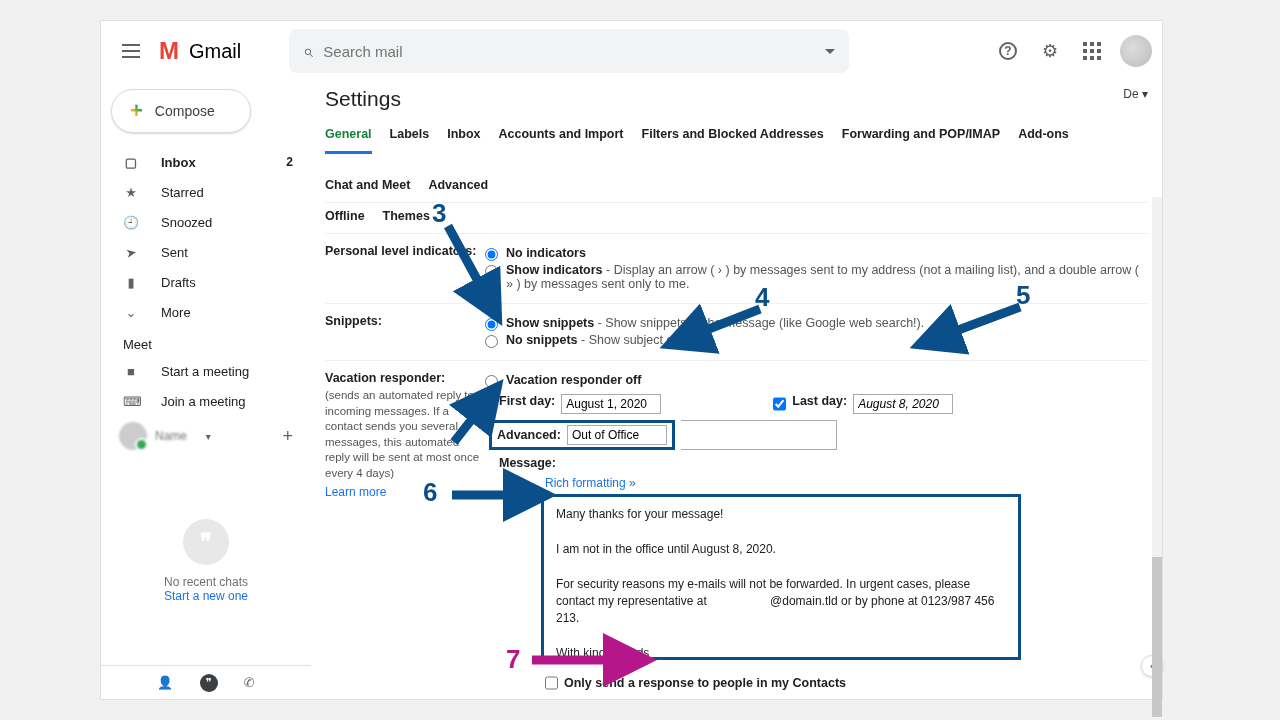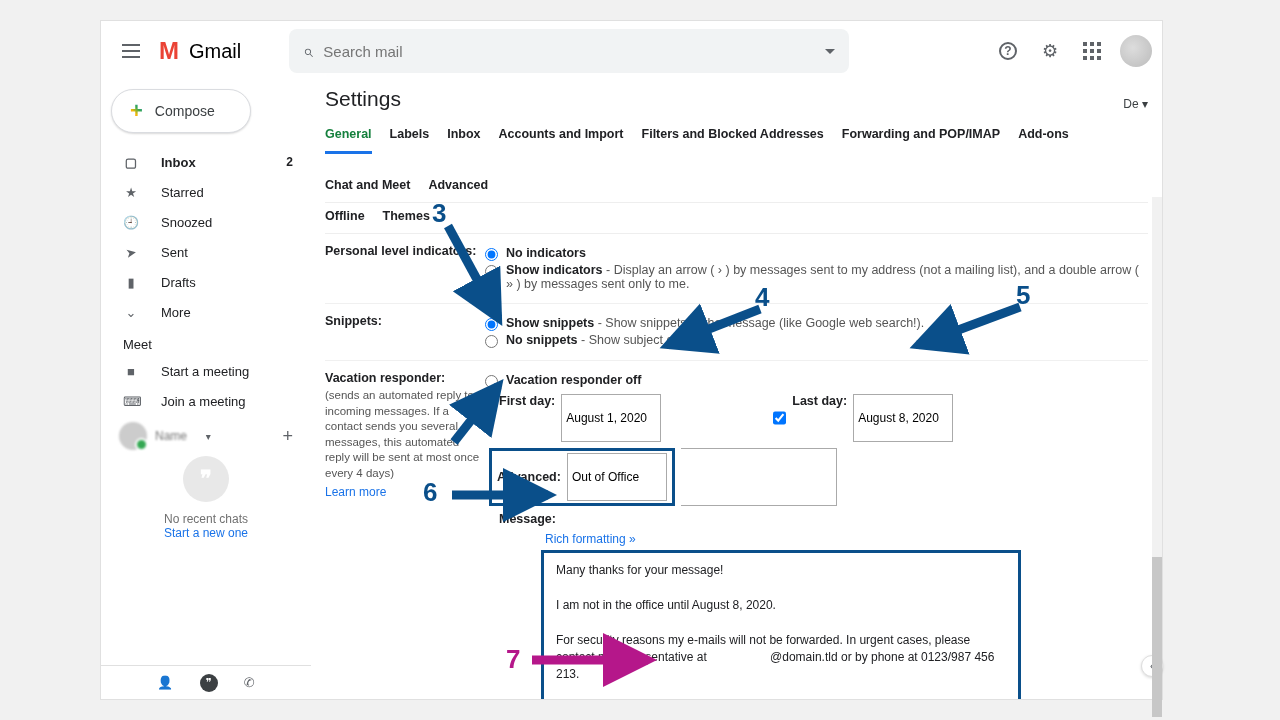--- a/index.html
+++ b/index.html
@@ -30,46 +30,46 @@
   .nav-item .mi{width:16px;text-align:center;color:#5f6368}
   .nav-item.bold{font-weight:bold}
   .nav-item .count{margin-left:auto;margin-right:8px;font-size:12px;font-weight:bold}
   .side-section{font-size:13px;color:#202124;padding:10px 0 4px 22px;font-weight:500}
   .chat-row{display:flex;align-items:center;gap:8px;padding:6px 18px}
   .chat-av{width:28px;height:28px;border-radius:50%;background:#ccc;filter:blur(1px);position:relative}
   .chat-av:after{content:"";position:absolute;right:-1px;bottom:-1px;width:9px;height:9px;border-radius:50%;background:#34a853;border:2px solid #fff}
   .chat-name{color:#777;filter:blur(1.2px);font-size:12px}
   .chevd{margin-left:4px;color:#5f6368;font-size:10px}
   .plus-s{margin-left:auto;color:#5f6368;font-size:18px;cursor:pointer}
-  .hang-area{flex:1;display:flex;flex-direction:column;align-items:center;justify-content:flex-start;color:#777}
+  .hang-area{flex:1;display:flex;flex-direction:column;align-items:center;justify-content:center;color:#777}
   .hang-ic{width:46px;height:46px;border-radius:50%;background:#e8e8e8;display:flex;align-items:center;justify-content:center;color:#fff;font-size:22px;font-weight:bold;margin-bottom:10px}
   .hang-t1{font-size:12px;color:#707070}
   .hang-t2{font-size:12px;color:#1a73e8;cursor:pointer}
   .bbar{height:34px;border-top:1px solid #e0e0e0;display:flex;align-items:center;justify-content:center;gap:26px;color:#5f6368}
   .content{flex:1;padding:6px 14px 0 14px;overflow:auto;position:relative}
-  .title-row{display:flex;align-items:flex-end}
+  .title-row{display:flex;align-items:flex-start}
   .title-row h1{font-size:21px;font-weight:400}
   .lang{margin-left:auto;font-size:12px;color:#3c4043;cursor:pointer}
   .tabs{margin-top:10px;border-bottom:1px solid #eee;display:flex;flex-wrap:wrap;gap:18px;font-size:12.5px;font-weight:bold;color:#202124}
   .tab{padding:6px 0 10px 0;cursor:pointer}
   .tab.active{color:#15803d;border-bottom:3px solid #1a73e8}
   .tabs2{border-bottom:1px solid #eee;display:flex;gap:18px;font-size:12.5px;font-weight:bold;color:#202124}
   .srow{display:flex;padding:10px 0;border-bottom:1px solid #f0f0f0;font-size:12.5px}
   .srow:last-of-type{border-bottom:0}
   .slabel{width:160px;font-weight:bold;flex-shrink:0;color:#202124}
   .sdesc{font-size:11.5px;color:#555;line-height:1.35;margin-top:3px}
   .sbody{flex:1}
   .radio-line{display:flex;align-items:flex-start;gap:8px;margin:2px 0}
   .radio-line input{margin-top:2px}
   .radio-line b{font-weight:bold}
   .gray{color:#555}
   .link{color:#1a73e8;cursor:pointer;font-size:12px}
   .field-row{display:flex;gap:6px;margin:6px 0 6px 14px;font-size:12.5px}
   .field-row label{font-weight:bold}
-  .field-row input[type=text],.subject-in{border:1px solid #aaa;padding:16px 4px;font-size:12px;background:#fff}
+  .field-row input[type=text],.subject-in{border:1px solid #aaa;padding:2px 4px;font-size:12px;background:#fff}
   .subject-box{border:3px solid #0a4f8a;display:inline-flex;align-items:center;padding:2px 5px;gap:6px}
   .msg-box{border:3px solid #0a4f8a;margin:4px 0 0 14px;width:480px;position:relative;background:#fff}
   .msg-in{padding:9px 12px;font-size:12px;line-height:1.45;height:160px;overflow-y:scroll;white-space:pre-wrap}
   
   .num{position:absolute;font-size:26px;font-weight:900;color:#0a4f8a;z-index:5;font-family:Arial}
   .num.pink{color:#b5178a}
   svg.arrow{position:absolute;z-index:4;overflow:visible}
   .side-toggle{position:absolute;right:-1px;top:634px;width:22px;height:22px;border:1px solid #ddd;border-radius:50%;background:#fff;display:flex;align-items:center;justify-content:center;font-size:12px;color:#5f6368;cursor:pointer;box-shadow:0 1px 3px rgba(0,0,0,.15)}
   .vscroll{position:absolute;right:0;top:176px;width:10px;height:524px;background:#f1f1f1}
   .vscroll .thumb{position:absolute;left:0;width:10px;background:#c7c7c7}
@@ -239,21 +239,21 @@
                 <input type="radio" name="vr" style="">
                 <span><b>Vacation responder off</b></span>
               </div>
 
           <div class="field-row">
             <label>First day:</label>
             <input type="text" style="width: 100px;" value="August 1, 2020">
             <span style="width:100px"></span>
             <input type="checkbox" checked="" style="">
             <label>Last day:</label>
-            <input type="text" style="width: 100px;" value="August 8, 2020">
+            <input type="text" style="width: 100px; font-style: italic;" value="August 8, 2020">
           </div>
 
           <div class="field-row" style="margin-left:4px">
             <span class="subject-box">
               <label style="font-weight:bold">Advanced:</label>
               <input type="text" class="subject-in" style="width: 100px; border: 1px solid rgb(170, 170, 170);" value="Out of Office">
             </span>
                 <input type="text" class="subject-in" style="width: 156px; border-left: 0px;">
           </div>
 

